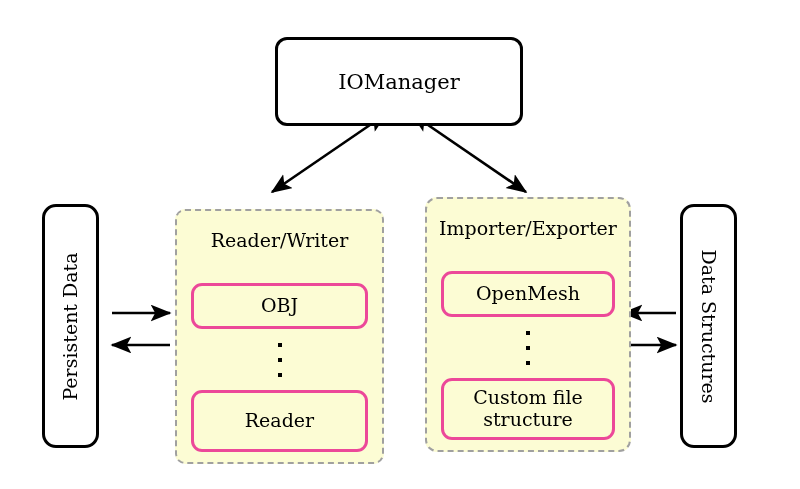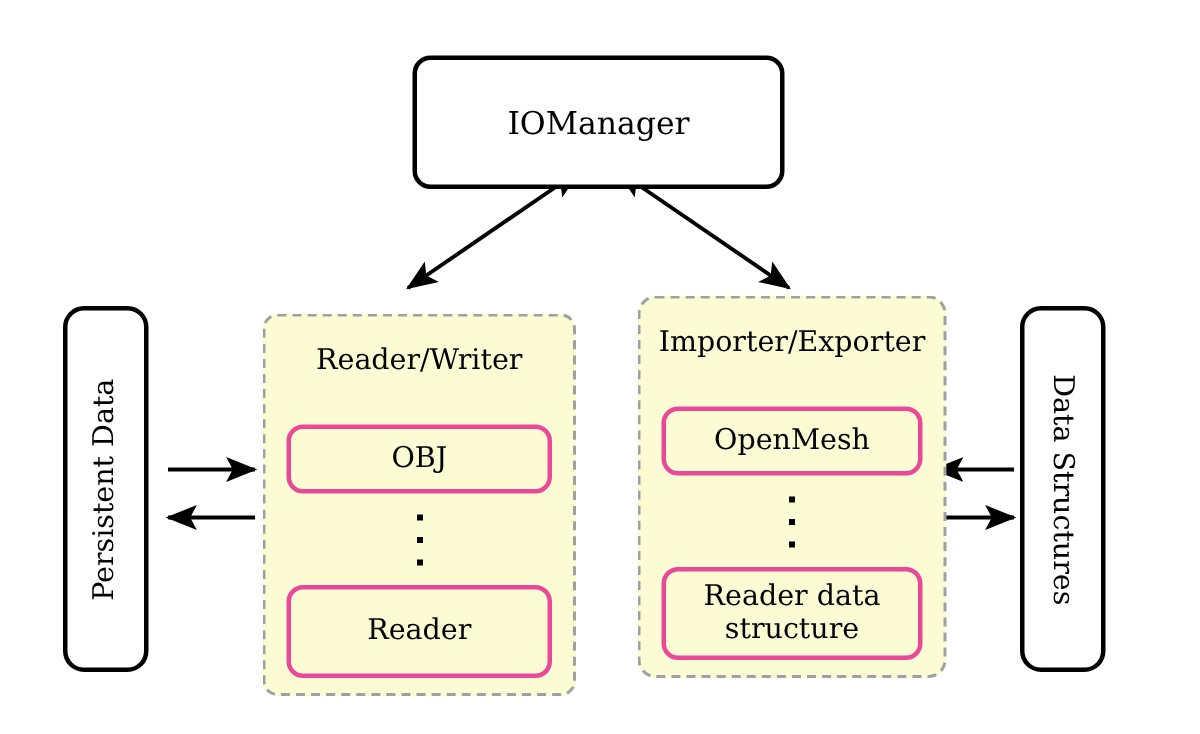--- a/index.html
+++ b/index.html
@@ -222,19 +222,19 @@
     </div>
 
     <div class="vdots">
       <i></i>
       <i></i>
       <i></i>
     </div>
 
     <div class="item-box item-bottom">
       <span>
-        <span>Reader data</span><br>
+        <span>Custom file</span><br>
         <span>structure</span>
       </span>
     </div>
   </div>
 
 </div>
 
 </body></html>

